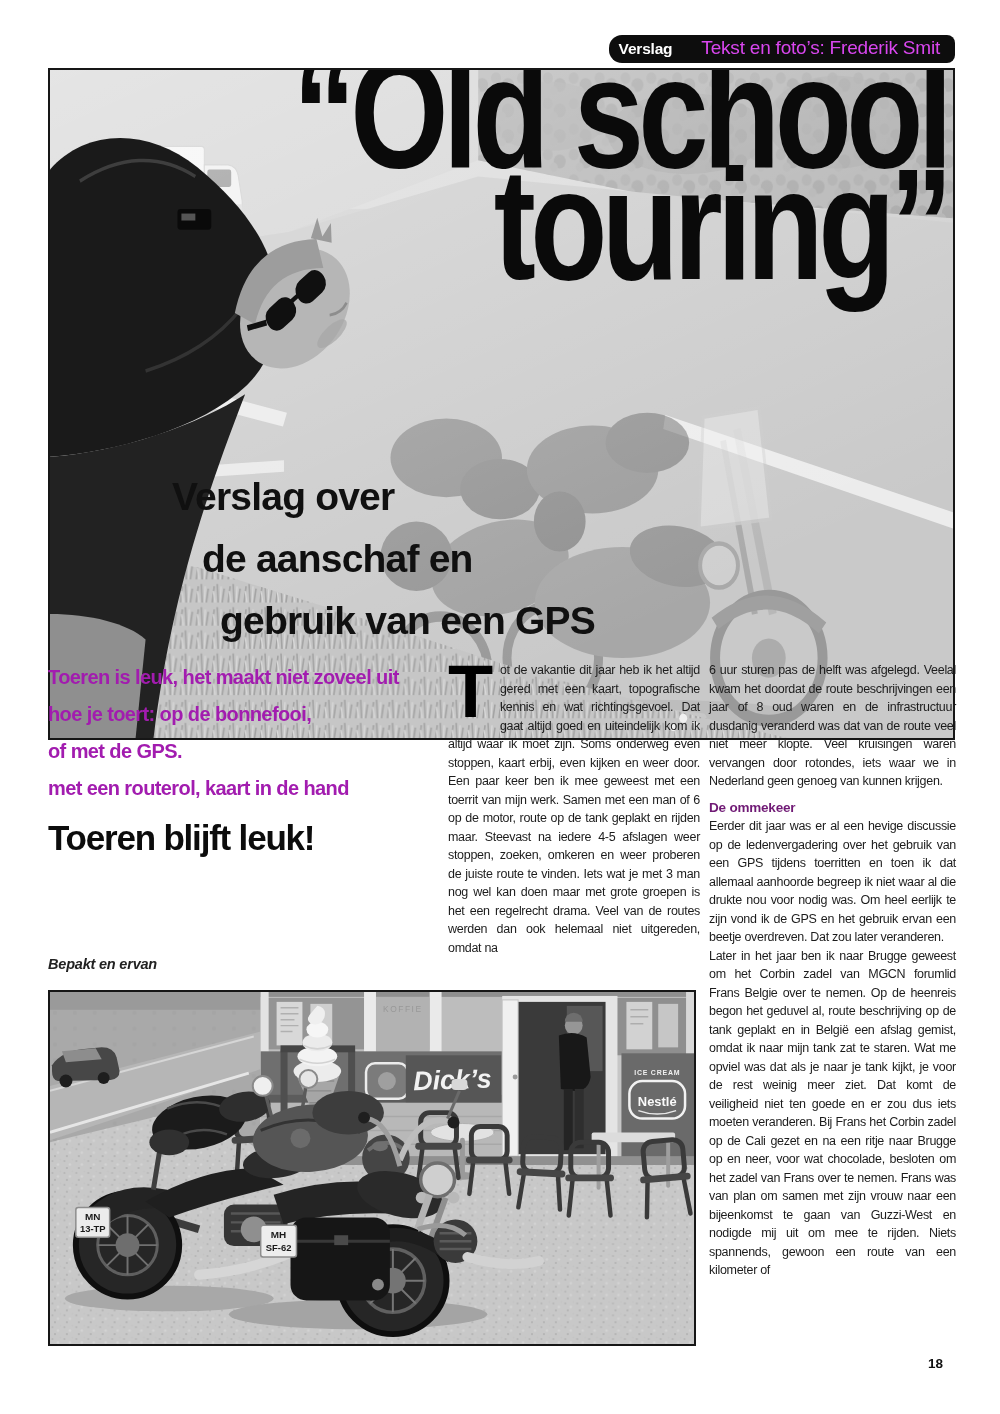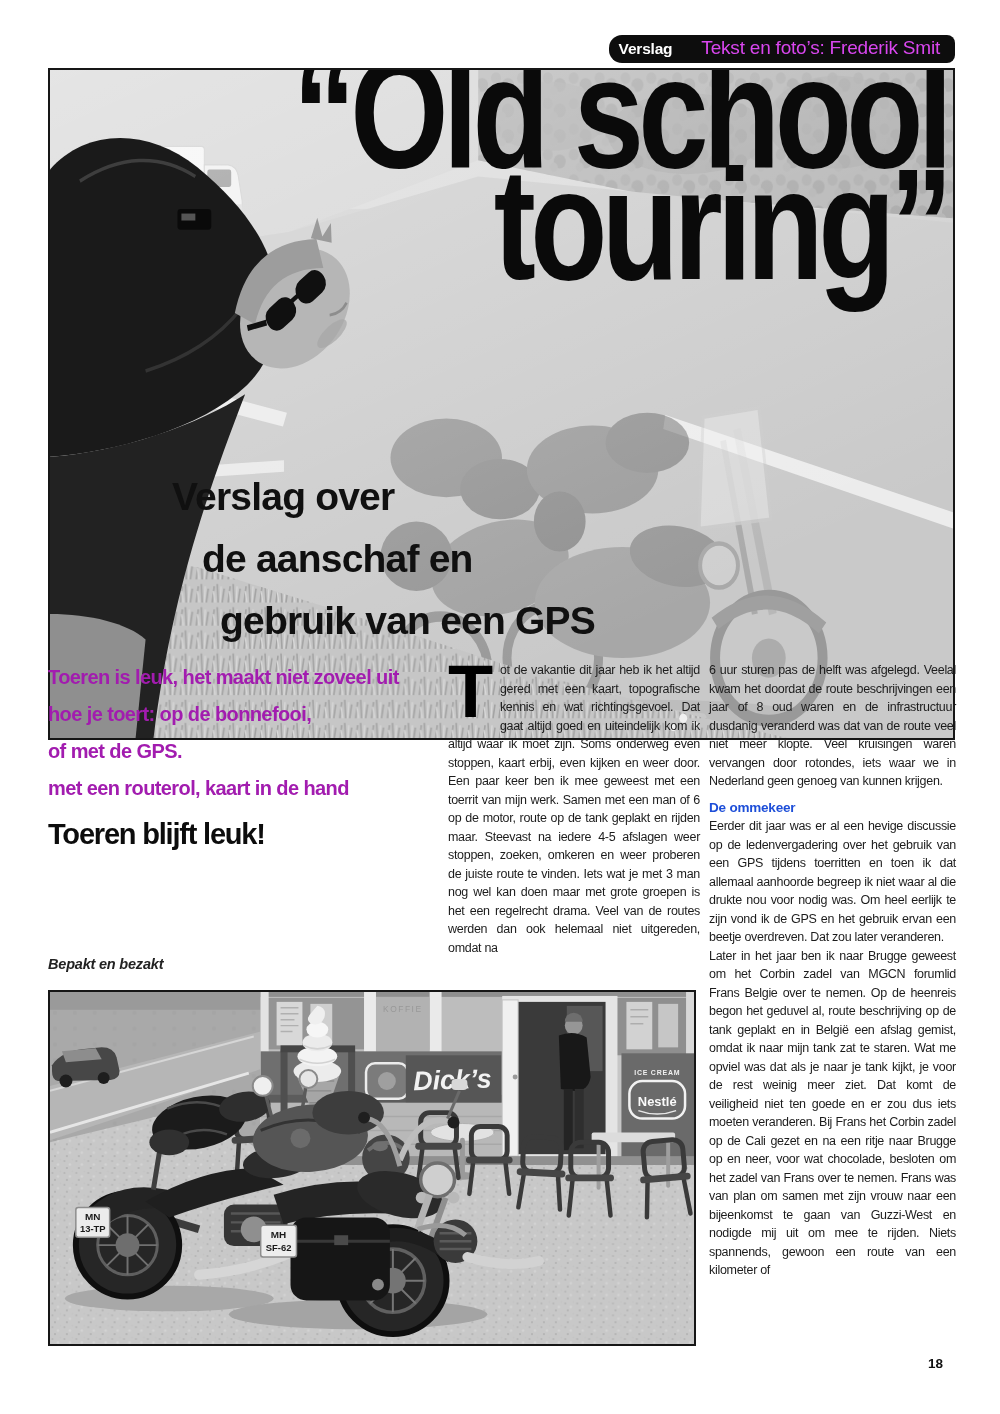--- a/index.html
+++ b/index.html
@@ -28,33 +28,33 @@
   }
   .hero-subtitle {
     position:absolute; left:122px; top:396px; font-weight:bold; color:#101010;
     font-size:39px; line-height:62px; letter-spacing:-0.8px;
   }
   .hero-subtitle .l2 { margin-left:30px; }
   .hero-subtitle .l3 { margin-left:48px; }
   
   .intro { position:absolute; left:48px; top:659px; width:398px; }
   .intro-line { font-weight:bold; font-size:20px; line-height:37px; letter-spacing:-0.6px; color:#a21caf; }
-  .intro-headline { margin-top:11px; font-weight:bold; font-size:29px; letter-spacing:-1.2px; color:#0c0c0c; }
+  .intro-headline { margin-top:11px; font-weight:bold; font-size:35px; letter-spacing:-1.2px; color:#0c0c0c; }
   
   .caption { position:absolute; left:48px; top:956px; font-style:italic; font-weight:bold;
              font-size:14.5px; color:#222; letter-spacing:-0.2px; }
   
   .col { position:absolute; top:661px; text-align:justify; color:#1c1c1c;
          font-size:12.5px; line-height:18.5px; letter-spacing:-0.3px; }
   .col-1 { left:448px; width:252px; }
   .col-2 { left:709px; width:247px; }
   .col p { margin:0; }
   .col .gap { height:8px; }
   .dropcap { float:left; font-size:74px; line-height:56px; font-weight:bold; color:#000; margin:3px 7px 0 0; }
-  .subhead { font-weight:bold; font-size:13.5px; letter-spacing:-0.2px; color:#1d4ed8; margin:0 0 1px 0; text-align:left; }
+  .subhead { font-weight:bold; font-size:13.5px; letter-spacing:-0.2px; color:#701a75; margin:0 0 1px 0; text-align:left; }
   
   .bottom-photo {
     position:absolute; left:48px; top:990px; width:648px; height:356px;
     border:2px solid #161616; box-sizing:border-box; background:#c2c2c2; overflow:hidden;padding-left:12px;
   }
   .bottom-photo svg { position:absolute; left:0; top:0; width:100%; height:100%; }
   .page-number { position:absolute; top:1356px; right:57px; font-size:13.5px; font-weight:bold; color:#111; }
   svg text { font-family:"Liberation Sans","DejaVu Sans",sans-serif; }
 </style>
 </head>
@@ -183,21 +183,21 @@
   </div>
 
   <div class="intro">
     <div class="intro-line">Toeren is leuk, het maakt niet zoveel uit</div>
     <div class="intro-line">hoe je toert: op de bonnefooi,</div>
     <div class="intro-line">of met de GPS.</div>
     <div class="intro-line">met een routerol, kaart in de hand</div>
     <div class="intro-headline">Toeren blijft leuk!</div>
   </div>
 
-  <div class="caption">Bepakt en bezakt</div>
+  <div class="caption">Bepakt en ervan</div>
 
   <div class="col col-1">
     <p><span class="dropcap">T</span><span>ot de vakantie dit jaar heb ik het altijd gered met een kaart, topografische kennis en wat richtingsgevoel. Dat gaat altijd goed en uiteindelijk kom ik altijd waar ik moet zijn. Soms onderweg even stoppen, kaart erbij, even kijken en weer door. Een paar keer ben ik mee geweest met een toerrit van mijn werk. Samen met een man of 6 op de motor, route op de tank geplakt en rijden maar. Steevast na iedere 4-5 afslagen weer stoppen, zoeken, omkeren en weer proberen de juiste route te vinden. Iets wat je met 3 man nog wel kan doen maar met grote groepen is het een regelrecht drama. Veel van de routes werden dan ook helemaal niet uitgereden, omdat na</span></p>
   </div>
 
   <div class="col col-2">
     <p>6 uur sturen pas de helft was afgelegd. Veelal kwam het doordat de route beschrijvingen een jaar of 8 oud waren en de infrastructuur dusdanig veranderd was dat van de route veel niet meer klopte. Veel kruisingen waren vervangen door rotondes, iets waar we in Nederland geen genoeg van kunnen krijgen.</p>
     <div class="gap"></div>
     <p class="subhead">De ommekeer</p>
     <p>Eerder dit jaar was er al een hevige discussie op de ledenvergadering over het gebruik van een GPS tijdens toerritten en toen ik dat allemaal aanhoorde begreep ik niet waar al die drukte nou voor nodig was. Om heel eerlijk te zijn vond ik de GPS en het gebruik ervan een beetje overdreven. Dat zou later veranderen.</p>

